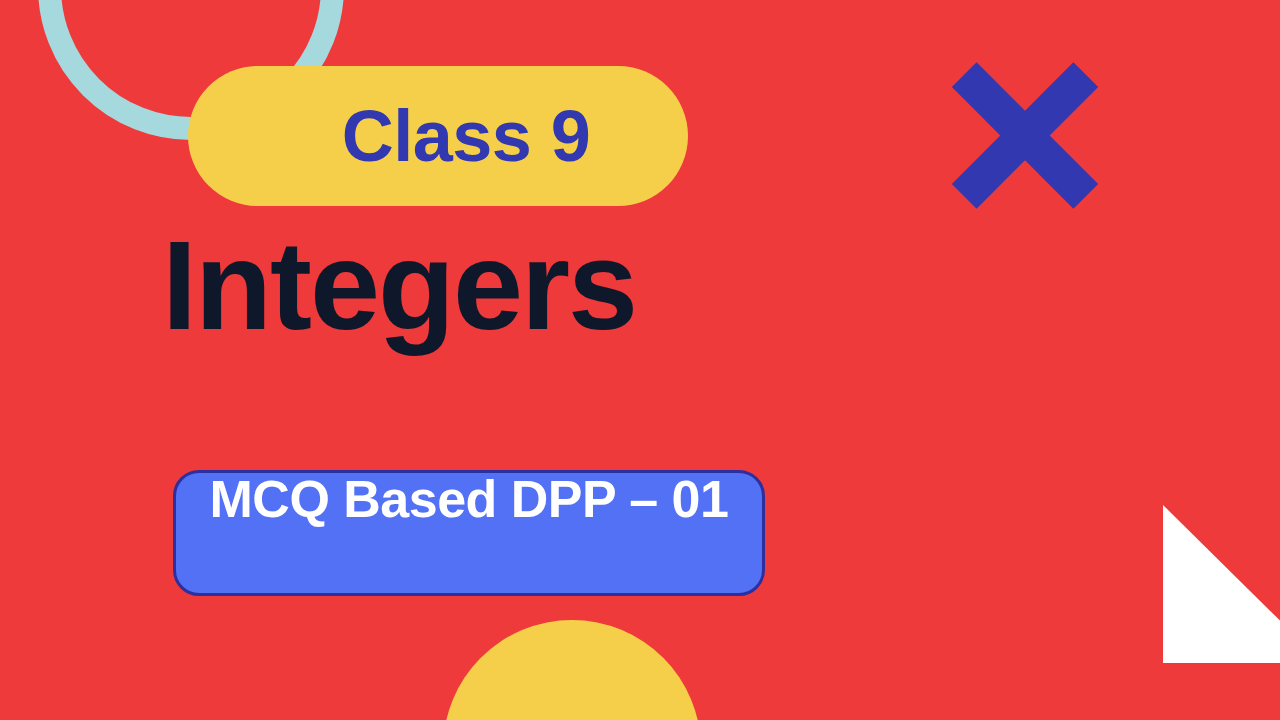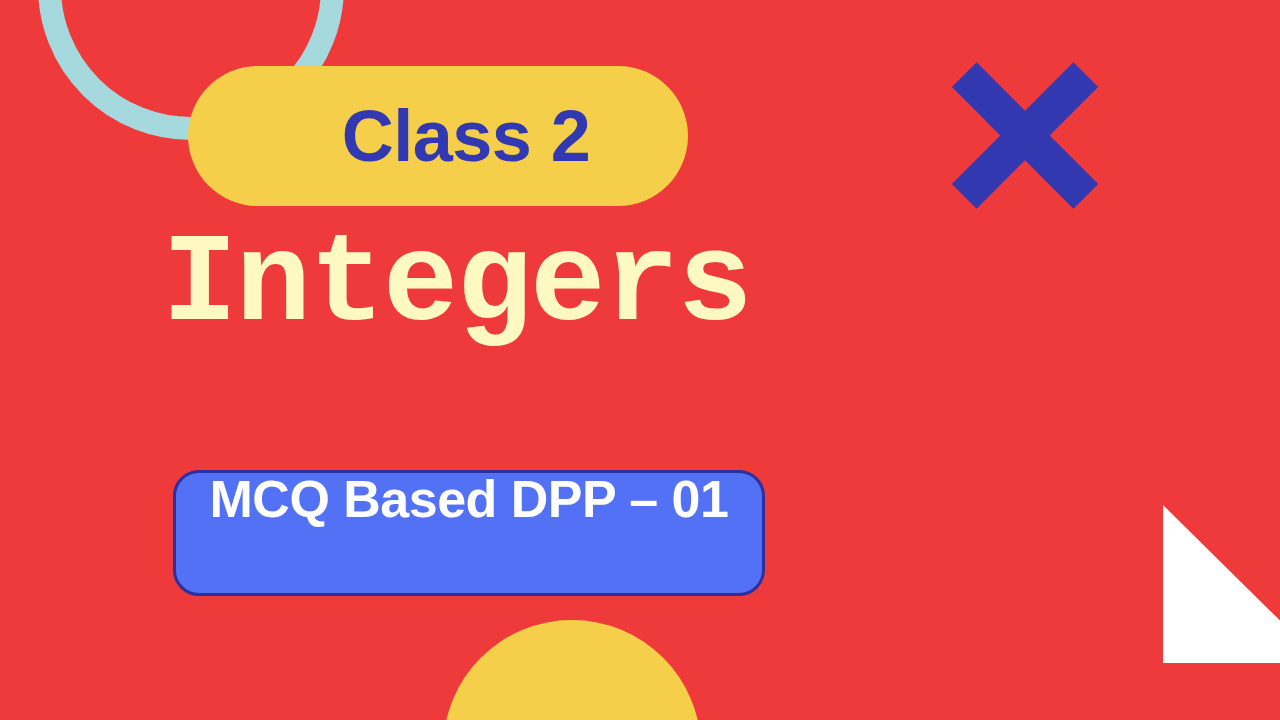--- a/index.html
+++ b/index.html
@@ -97,27 +97,26 @@
     letter-spacing: -0.5px;
     line-height: 1;
     white-space: nowrap;
   }
 
   #subject-title {
     position: absolute;
     left: 162px;
     top: 214px;
     z-index: 3;
-    color: #fef9c3;
+    color: #0f172a;
     font-size: 126px;
     font-weight: 700;
     letter-spacing: -2px;
     line-height: 1.15;
     white-space: nowrap;
-    font-family: Liberation Mono, monospace;
   }
 
   #dpp-button {
     position: absolute;
     left: 173px;
     top: 470px;
     width: 592px;
     height: 126px;
     background: #5271F5;
     border: 3px solid #2E2F9E;
@@ -147,21 +146,21 @@
   <div id="cross-mark" class="deco">
     <span class="bar a"></span>
     <span class="bar b"></span>
   </div>
 
   <div id="white-triangle" class="deco"></div>
 
   <div id="yellow-circle" class="deco"></div>
 
   <div id="class-pill">
-    <span class="pill-text">Class 2</span>
+    <span class="pill-text">Class 9</span>
   </div>
 
   <div id="subject-title">Integers</div>
 
   <div id="dpp-button">
     <span class="btn-text">MCQ Based DPP – 01</span>
   </div>
 
 </div>
 

